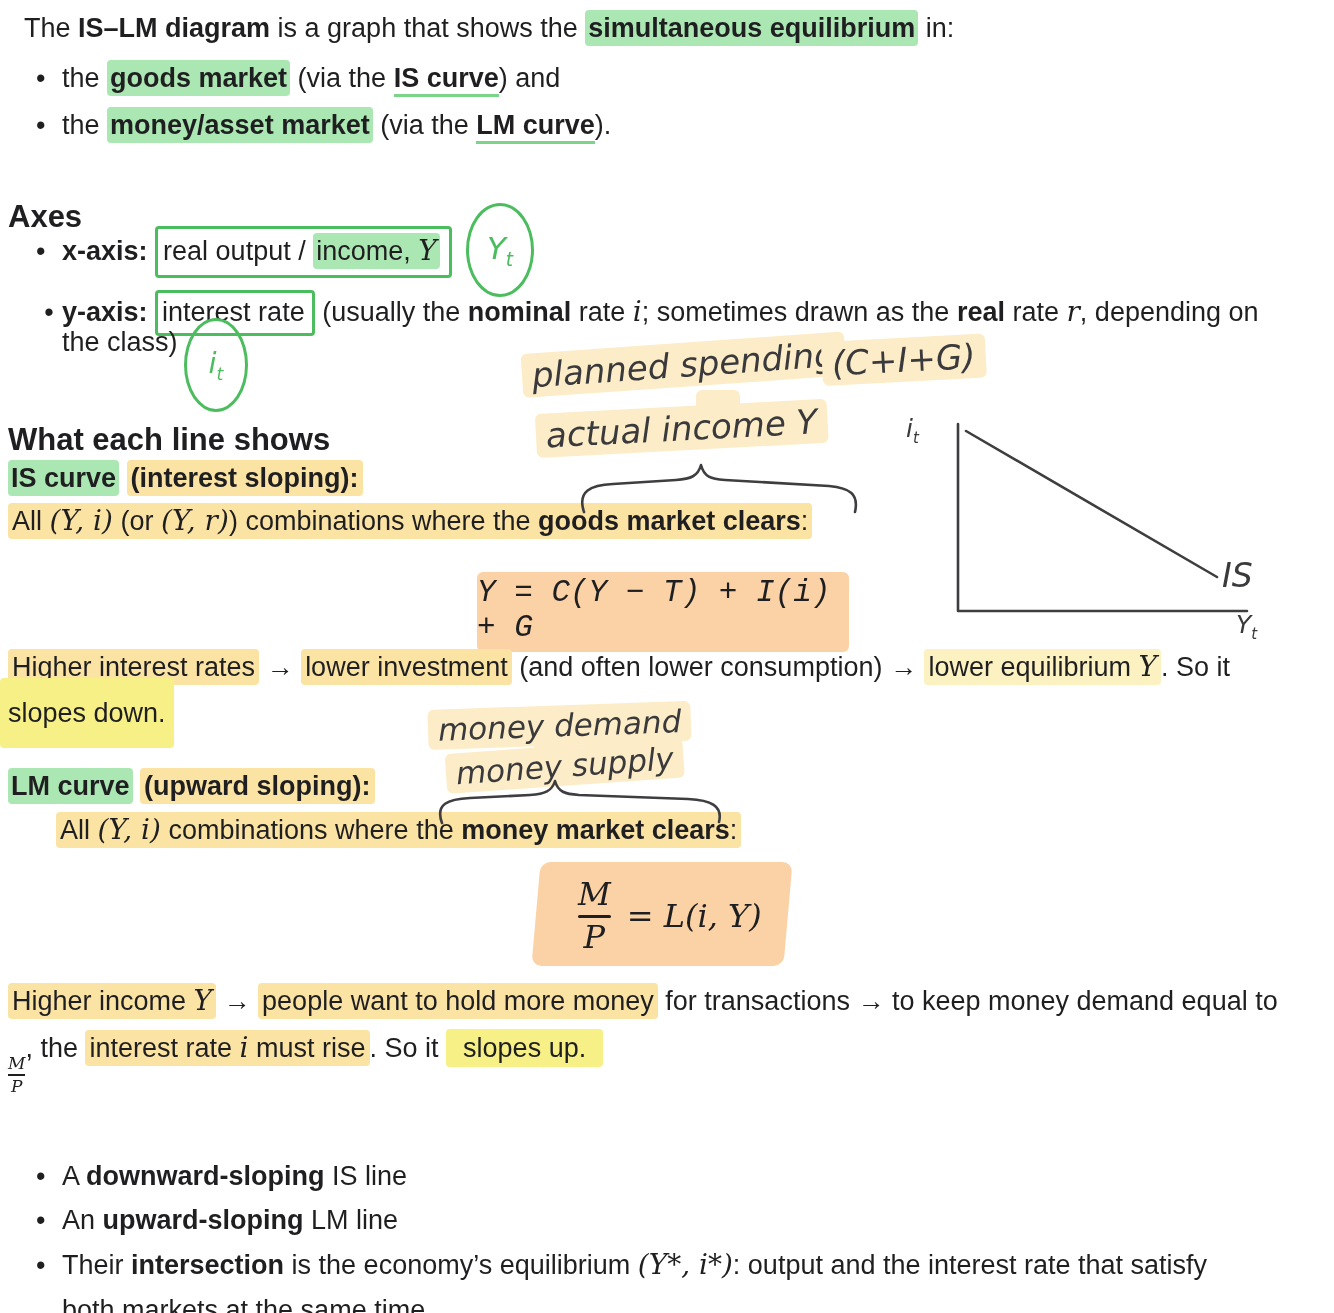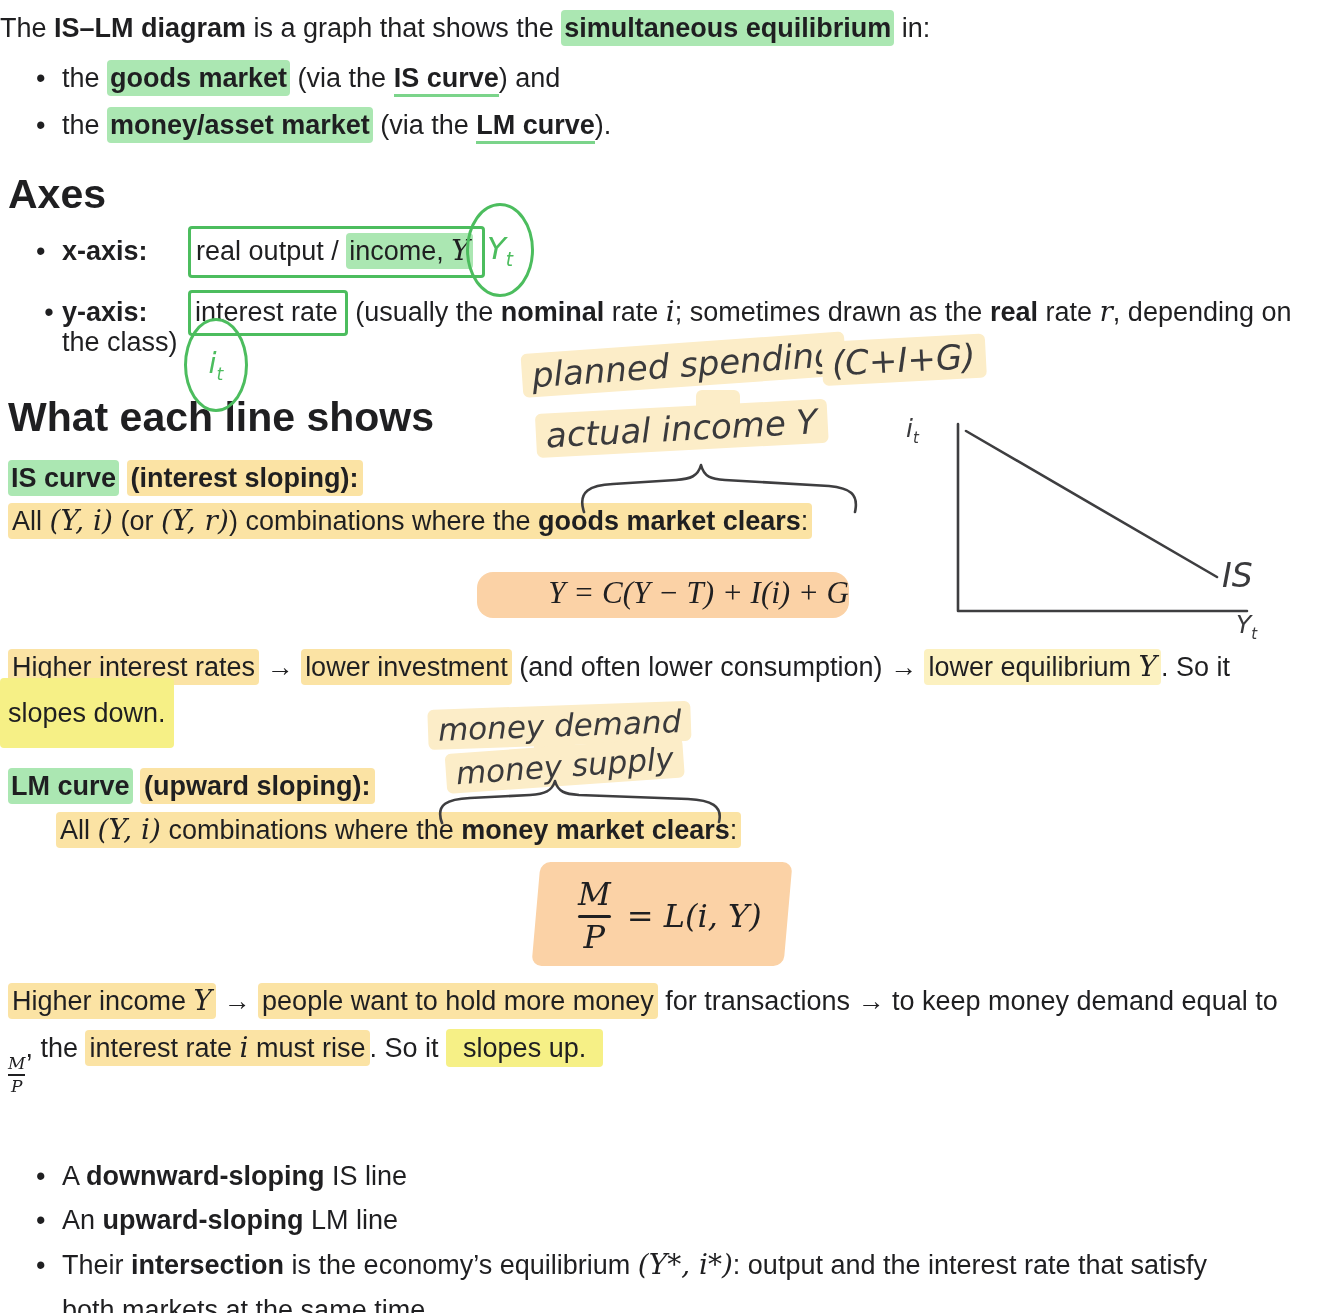--- a/index.html
+++ b/index.html
@@ -1,57 +1,57 @@
 <!DOCTYPE html>
 <html><head>
 <meta charset="utf-8">
 <style>
   html,body{margin:0;padding:0;background:#ffffff;}
   .page{position:relative;width:1334px;height:1313px;background:#fff;overflow:hidden;
         font-family:"Liberation Sans",sans-serif;font-size:27px;color:#1f1f21;}
   .line{position:absolute;white-space:nowrap;line-height:44px;height:44px;z-index:2;}
   .dot{display:inline-block;width:26px;}
   .dot::before{content:"•";}
-  .h{font-weight:700;font-size:41px;}
+  .h{font-weight:700;font-size:31px;margin-top:23px;}
   .b{font-weight:700;}
   .math{font-family:"DejaVu Serif",serif;font-style:italic;font-size:28px;}
   .hl-g{background:#abe7b2;border-radius:4px;padding:3px 3px;}
   .hl-o{background:#fbe3a4;border-radius:4px;padding:3px 4px;}
   .hl-ly{background:#fcf1c0;border-radius:4px;padding:3px 4px;}
   .hl-y{background:#f6f086;border-radius:4px;padding:20px 8px;}
   .link-g{border-bottom:3px solid #7bd48a;padding-bottom:1px;}
-  .pen-box{border:3px solid #4cbd5e;border-radius:4px;padding:7px 9px 9px 5px;margin-left:33px;}
+  .pen-box{border:3px solid #4cbd5e;border-radius:4px;padding:7px 9px 9px 5px;}
   .pen-circle{position:absolute;border:3px solid #4cbd5e;border-radius:50%;z-index:3;
               display:flex;align-items:center;justify-content:center;}
   .hand{font-family:"DejaVu Sans",sans-serif;font-style:italic;color:#3a3a3c;}
   .hand.green{color:#4cbd5e;}
   .note{position:absolute;white-space:nowrap;transform-origin:left center;z-index:2;}
   .hand-hl{background:#fcedc8;border-radius:6px;padding:2px 10px;}
   sub{font-size:0.6em;}
-  .formula1{position:absolute;left:477px;top:572px;width:372px;text-align:right;background:#fbd2a6;
-            border-radius:16px;font-family:Liberation Serif, serif;font-style:italic;font-size:31px;
+  .formula1{position:absolute;left:477px;top:572px;width:372px;text-align:left;background:#fbd2a6;
+            border-radius:6px;font-family:Liberation Mono, monospace;font-style:italic;font-size:31px;
             padding:3px 0 7px;z-index:2;}
   .f2bg{position:absolute;left:536px;top:862px;width:252px;height:104px;background:#fbd2a6;
         border-radius:10px;transform:skewX(-5deg);z-index:1;}
   .formula2{position:absolute;left:578px;top:878px;display:flex;align-items:center;gap:16px;
             font-family:"DejaVu Serif",serif;font-style:italic;font-size:32px;z-index:2;}
   .frac{display:inline-flex;flex-direction:column;align-items:center;line-height:1.05;}
   .frac .bar{align-self:stretch;height:3px;background:#1f1f21;margin:3px 0;border-radius:2px;}
   .ifrac{display:inline-flex;flex-direction:column;align-items:center;line-height:1;
          font-family:"DejaVu Serif",serif;font-style:italic;font-size:17px;vertical-align:-12px;}
   .ifrac .bar{align-self:stretch;height:2px;background:#1f1f21;margin:2px 0;}
   .overlay{position:absolute;left:0;top:0;z-index:3;pointer-events:none;}
   .diag-label{position:absolute;white-space:nowrap;z-index:2;}
 </style>
 </head>
 <body>
 
 <div class="page">
 
-  <div class="line" style="left:0;top:6px;">
+  <div class="line" style="left:24px;top:6px;">
     <span>The </span><span class="b">IS–LM diagram</span><span> is a graph that shows the </span><span class="b hl-g">simultaneous equilibrium</span><span> in:</span>
   </div>
 
   <div class="line" style="left:36px;top:56px;">
     <span class="dot"></span><span>the </span><span class="b hl-g">goods market</span><span> (via the </span><span class="b link-g">IS curve</span><span>) and</span>
   </div>
   <div class="line" style="left:36px;top:103px;">
     <span class="dot"></span><span>the </span><span class="b hl-g">money/asset market</span><span> (via the </span><span class="b link-g">LM curve</span><span>).</span>
   </div>
 

